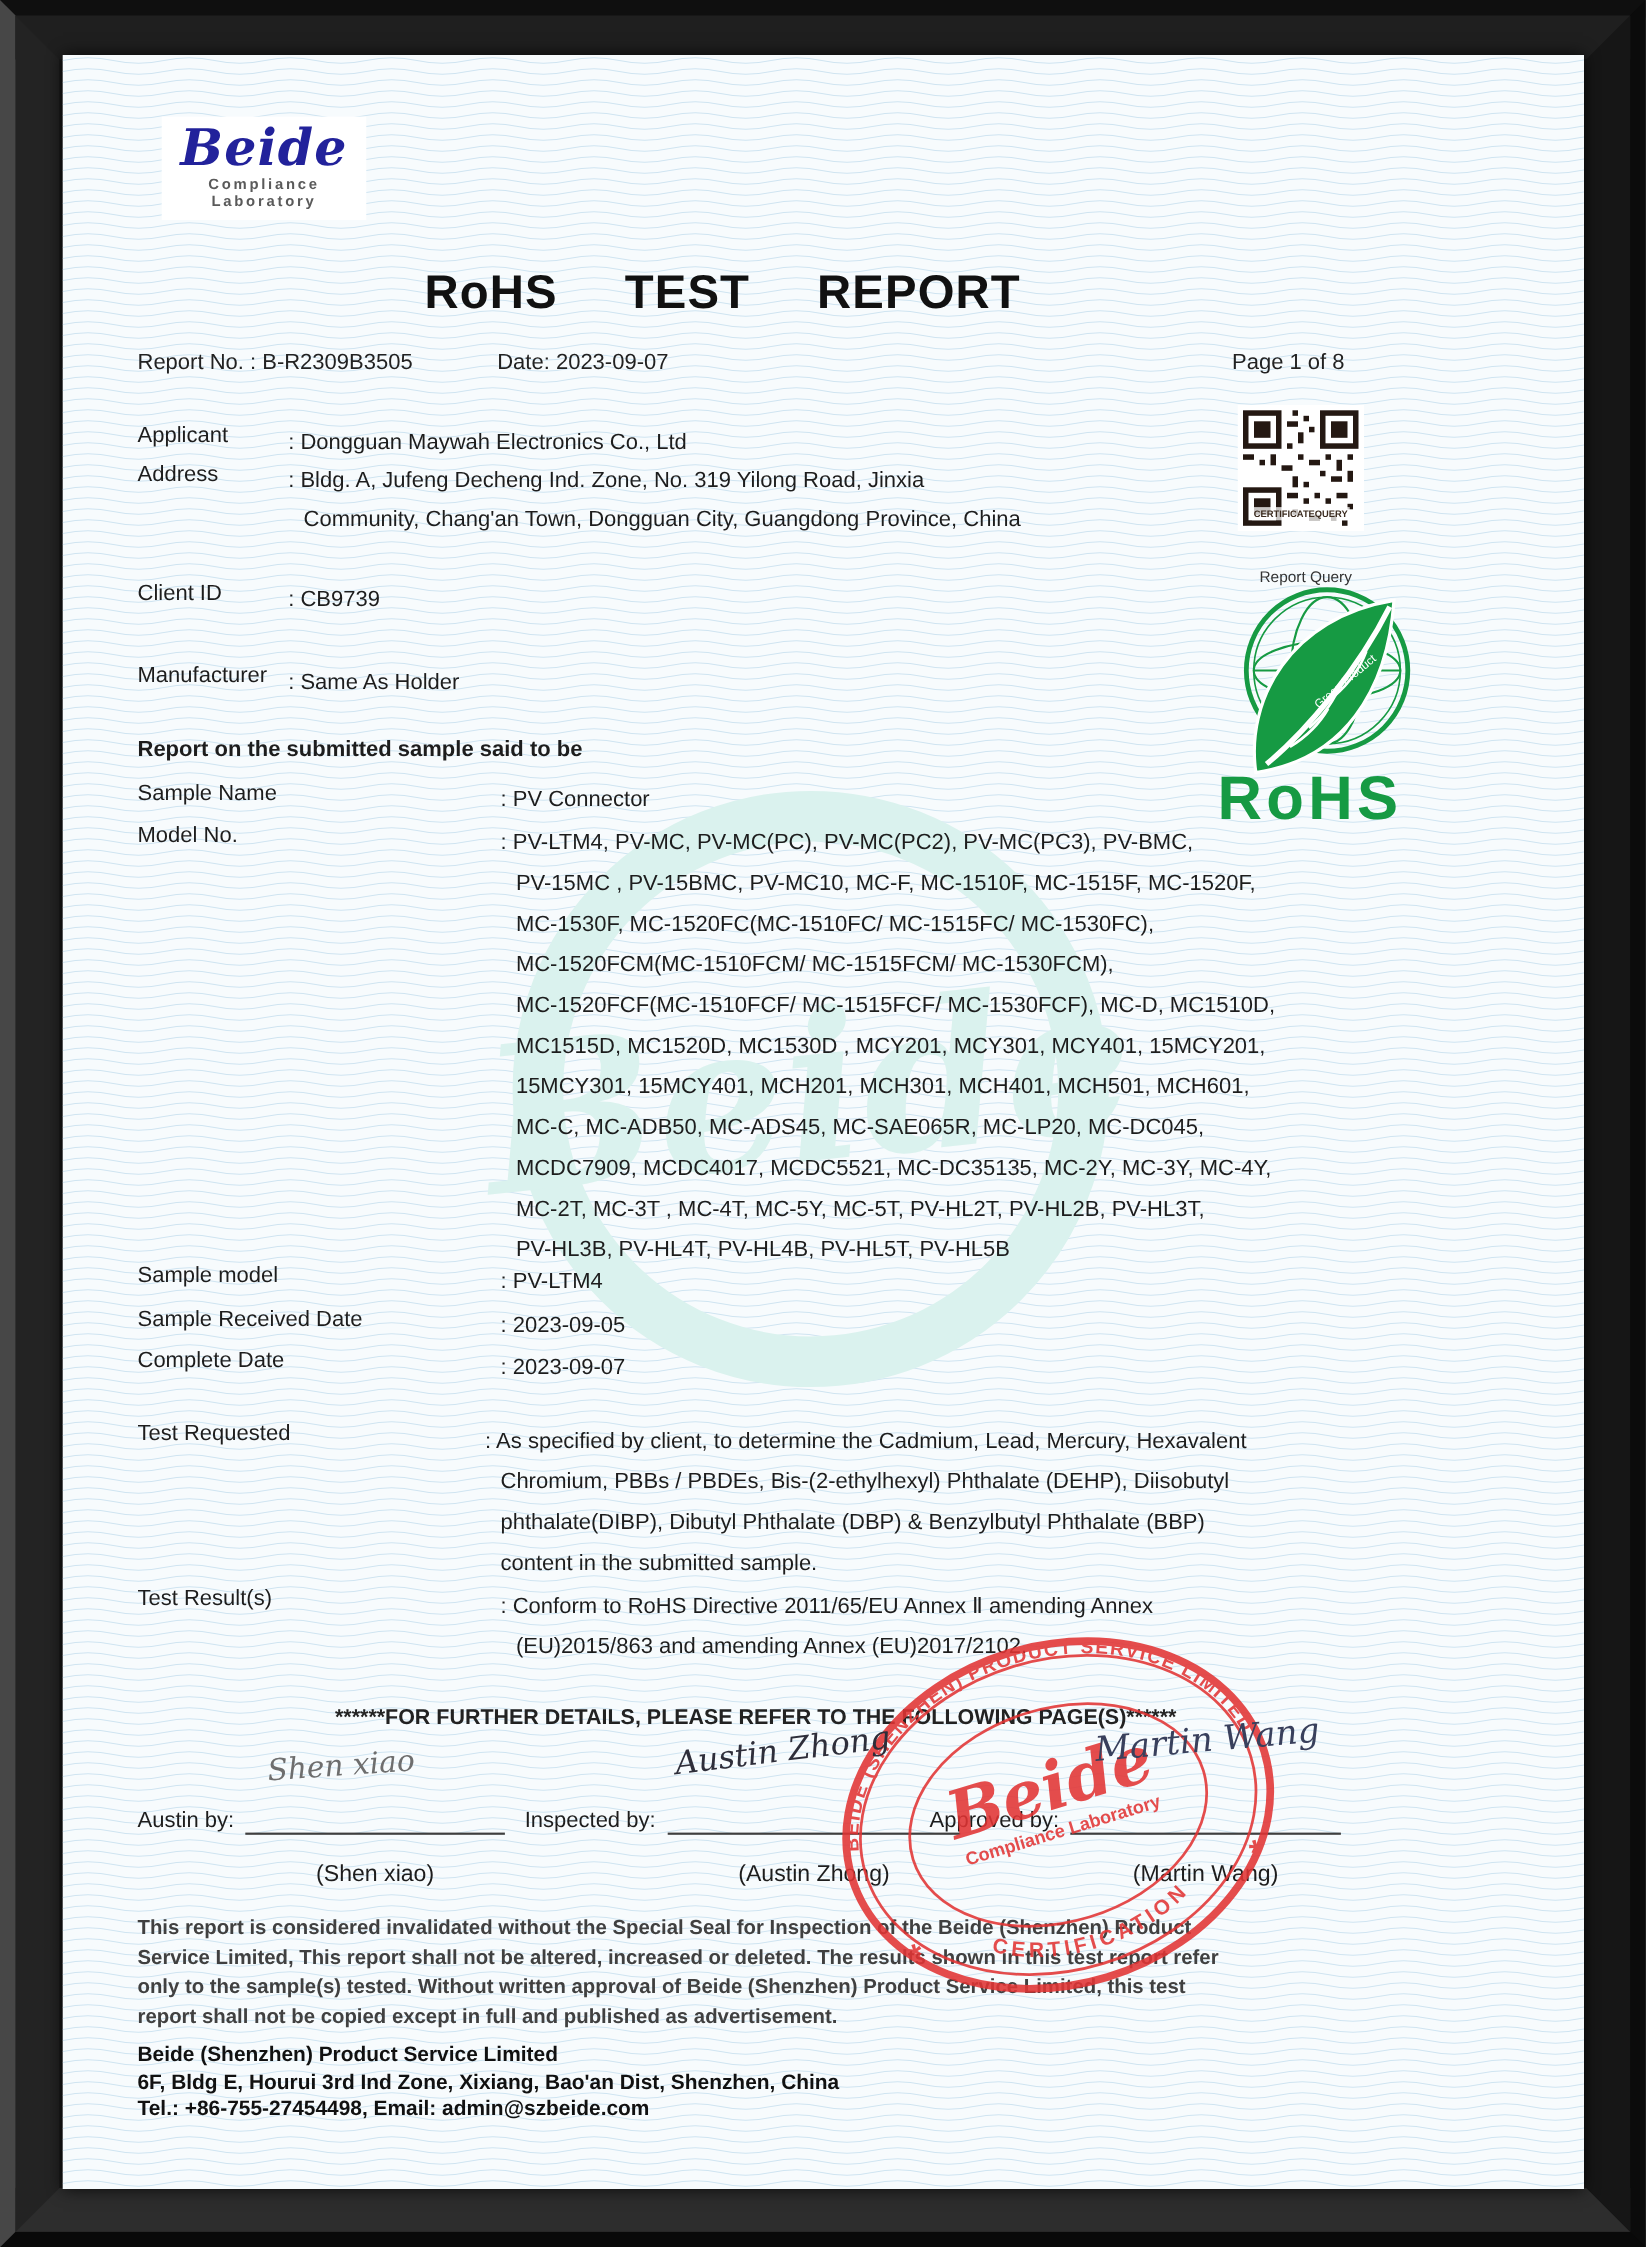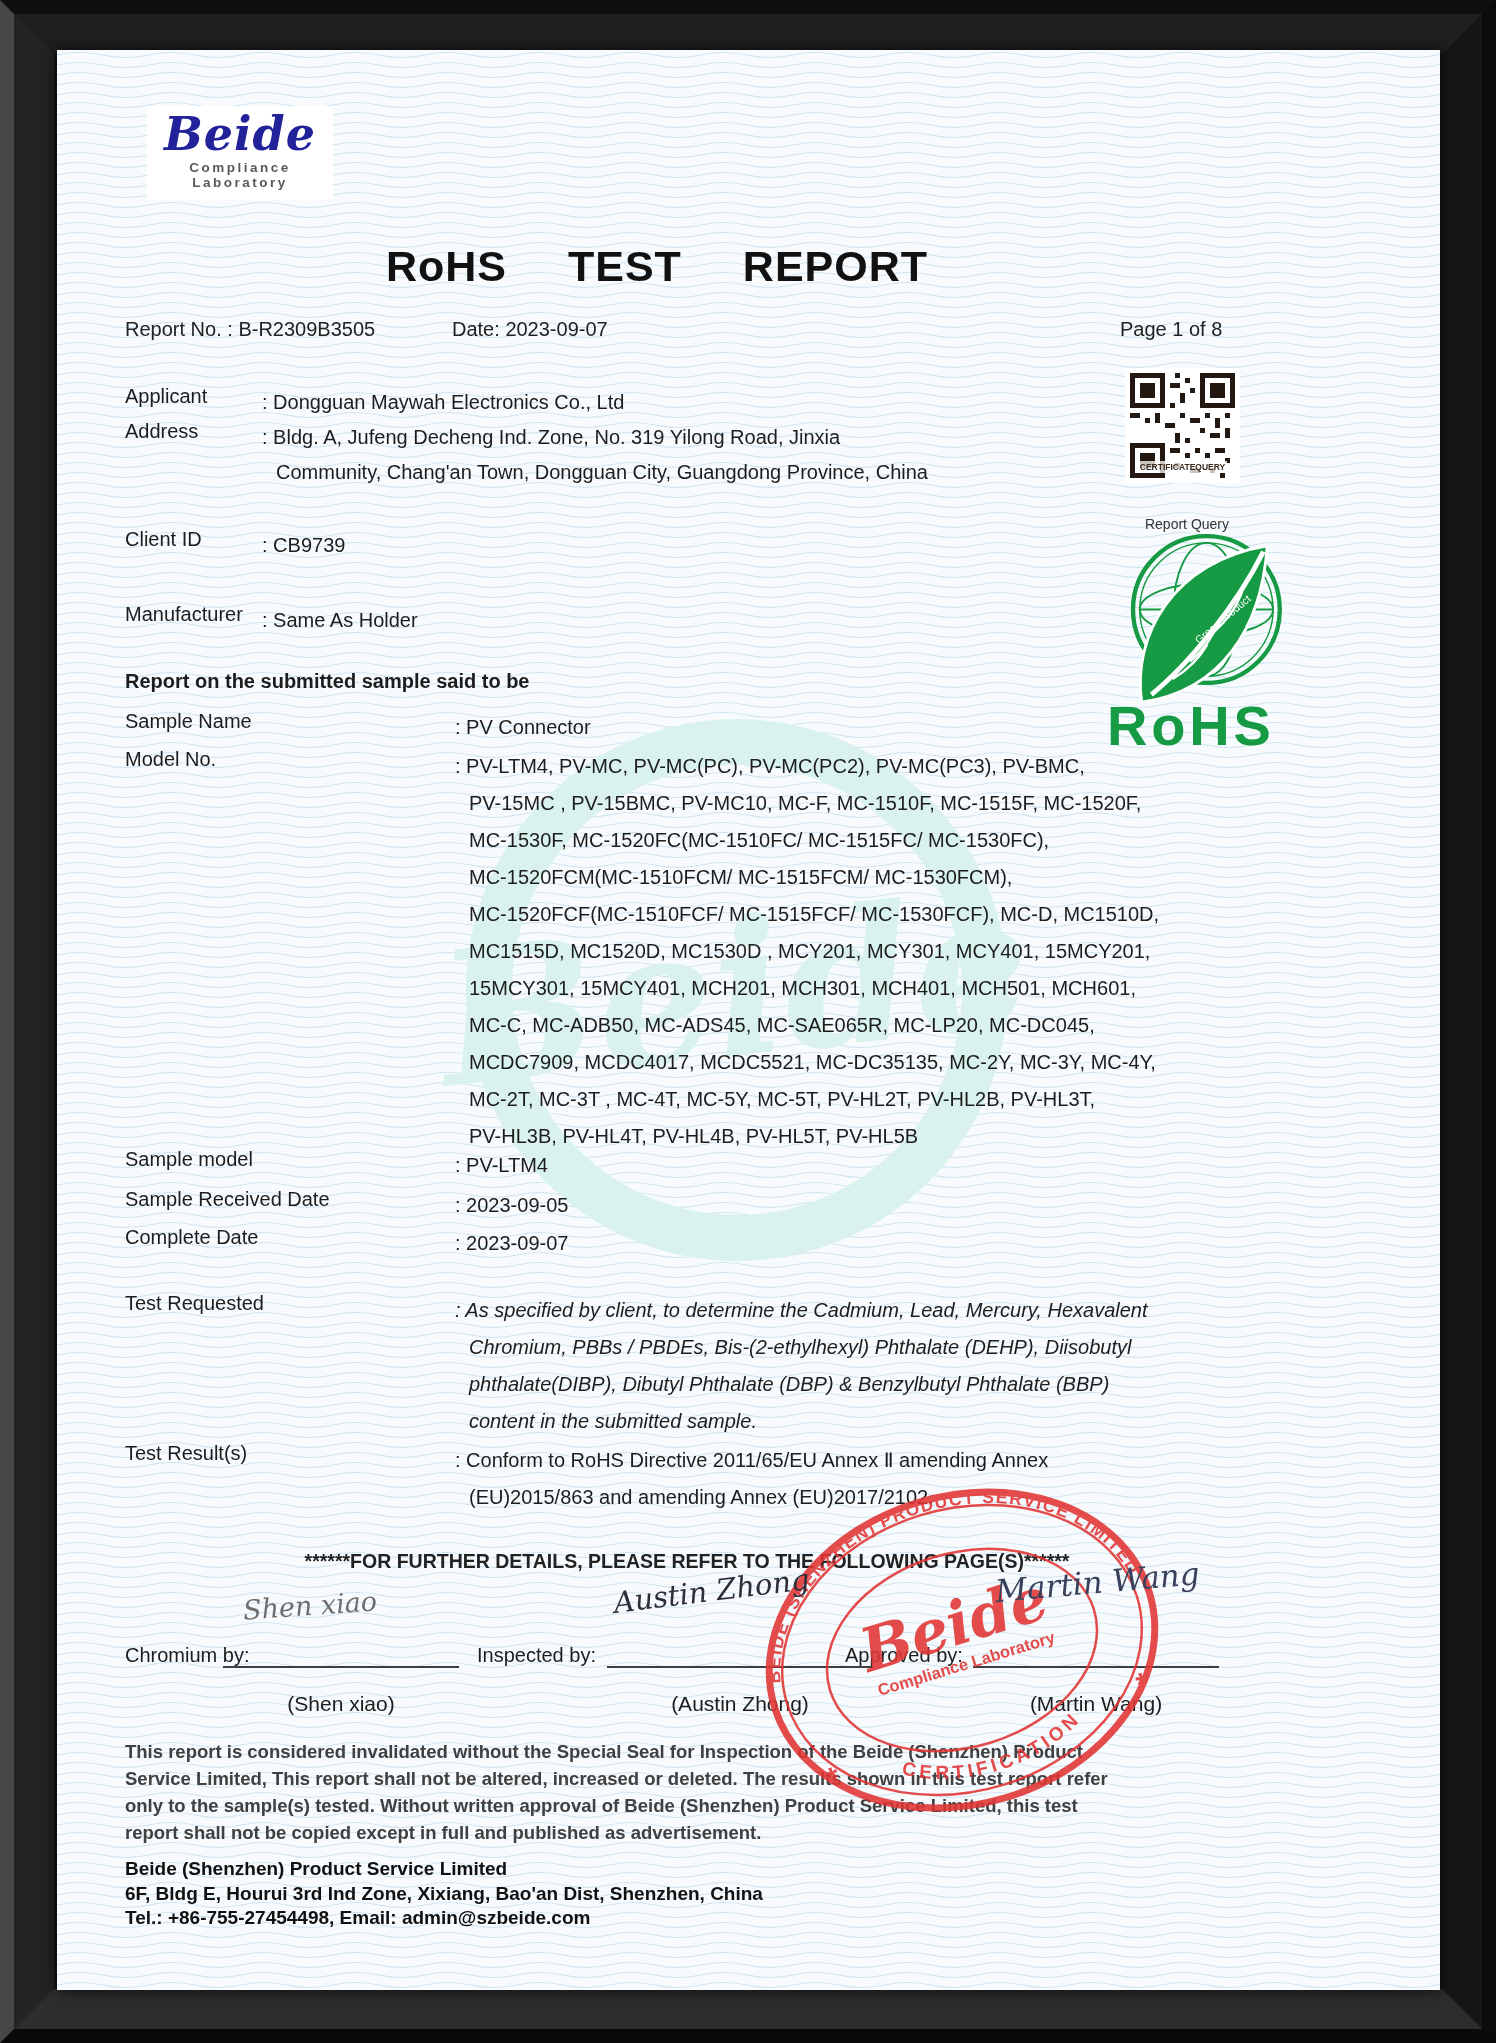--- a/index.html
+++ b/index.html
@@ -163,31 +163,31 @@
 MC-2T, MC-3T , MC-4T, MC-5Y, MC-5T, PV-HL2T, PV-HL2B, PV-HL3T,
 PV-HL3B, PV-HL4T, PV-HL4B, PV-HL5T, PV-HL5B</div>
     <div class="a label" style="left:68px;top:1098px;">Sample model</div>
     <div class="a t20 hang" style="left:398px;top:1098px;width:400px;">: PV-LTM4</div>
     <div class="a label" style="left:68px;top:1138px;">Sample Received Date</div>
     <div class="a t20 hang" style="left:398px;top:1138px;width:400px;">: 2023-09-05</div>
     <div class="a label" style="left:68px;top:1176px;">Complete Date</div>
     <div class="a t20 hang" style="left:398px;top:1176px;width:400px;">: 2023-09-07</div>
 
     <div class="a label" style="left:68px;top:1242px;">Test Requested</div>
-    <div class="a t20 hang model" style="left:398px;top:1242px;width:800px;font-style:italic;">: As specified by client, to determine the Cadmium, Lead, Mercury, Hexavalent
+    <div class="a t20 hang model" style="left:384px;top:1242px;width:800px;">: As specified by client, to determine the Cadmium, Lead, Mercury, Hexavalent
 Chromium, PBBs / PBDEs, Bis-(2-ethylhexyl) Phthalate (DEHP), Diisobutyl
 phthalate(DIBP), Dibutyl Phthalate (DBP) &amp; Benzylbutyl Phthalate (BBP)
 content in the submitted sample.</div>
     <div class="a label" style="left:68px;top:1392px;">Test Result(s)</div>
     <div class="a t20 hang model" style="left:398px;top:1392px;width:800px;">: Conform to RoHS Directive 2011/65/EU Annex Ⅱ amending Annex
 (EU)2015/863 and amending Annex (EU)2017/2102.</div>
 
     <div class="a further" style="left:0;top:1500px;width:1260px;">******FOR FURTHER DETAILS, PLEASE REFER TO THE FOLLOWING PAGE(S)******</div>
 
-    <div class="a label" style="left:68px;top:1594px;">Chromium by:</div>
+    <div class="a label" style="left:68px;top:1594px;">Austin by:</div>
     <div class="a label" style="left:420px;top:1594px;">Inspected by:</div>
     <div class="a label" style="left:788px;top:1594px;">Approved by:</div>
 
     <div class="a sigline" style="left:166px;top:1616px;width:236px;"></div>
     <div class="a sigline" style="left:550px;top:1616px;width:266px;"></div>
     <div class="a sigline" style="left:916px;top:1616px;width:246px;"></div>
 
     <div class="a signame" style="left:166px;top:1642px;width:236px;">(Shen xiao)</div>
     <div class="a signame" style="left:550px;top:1642px;width:266px;">(Austin Zhong)</div>
     <div class="a signame" style="left:916px;top:1642px;width:246px;">(Martin Wang)</div>

